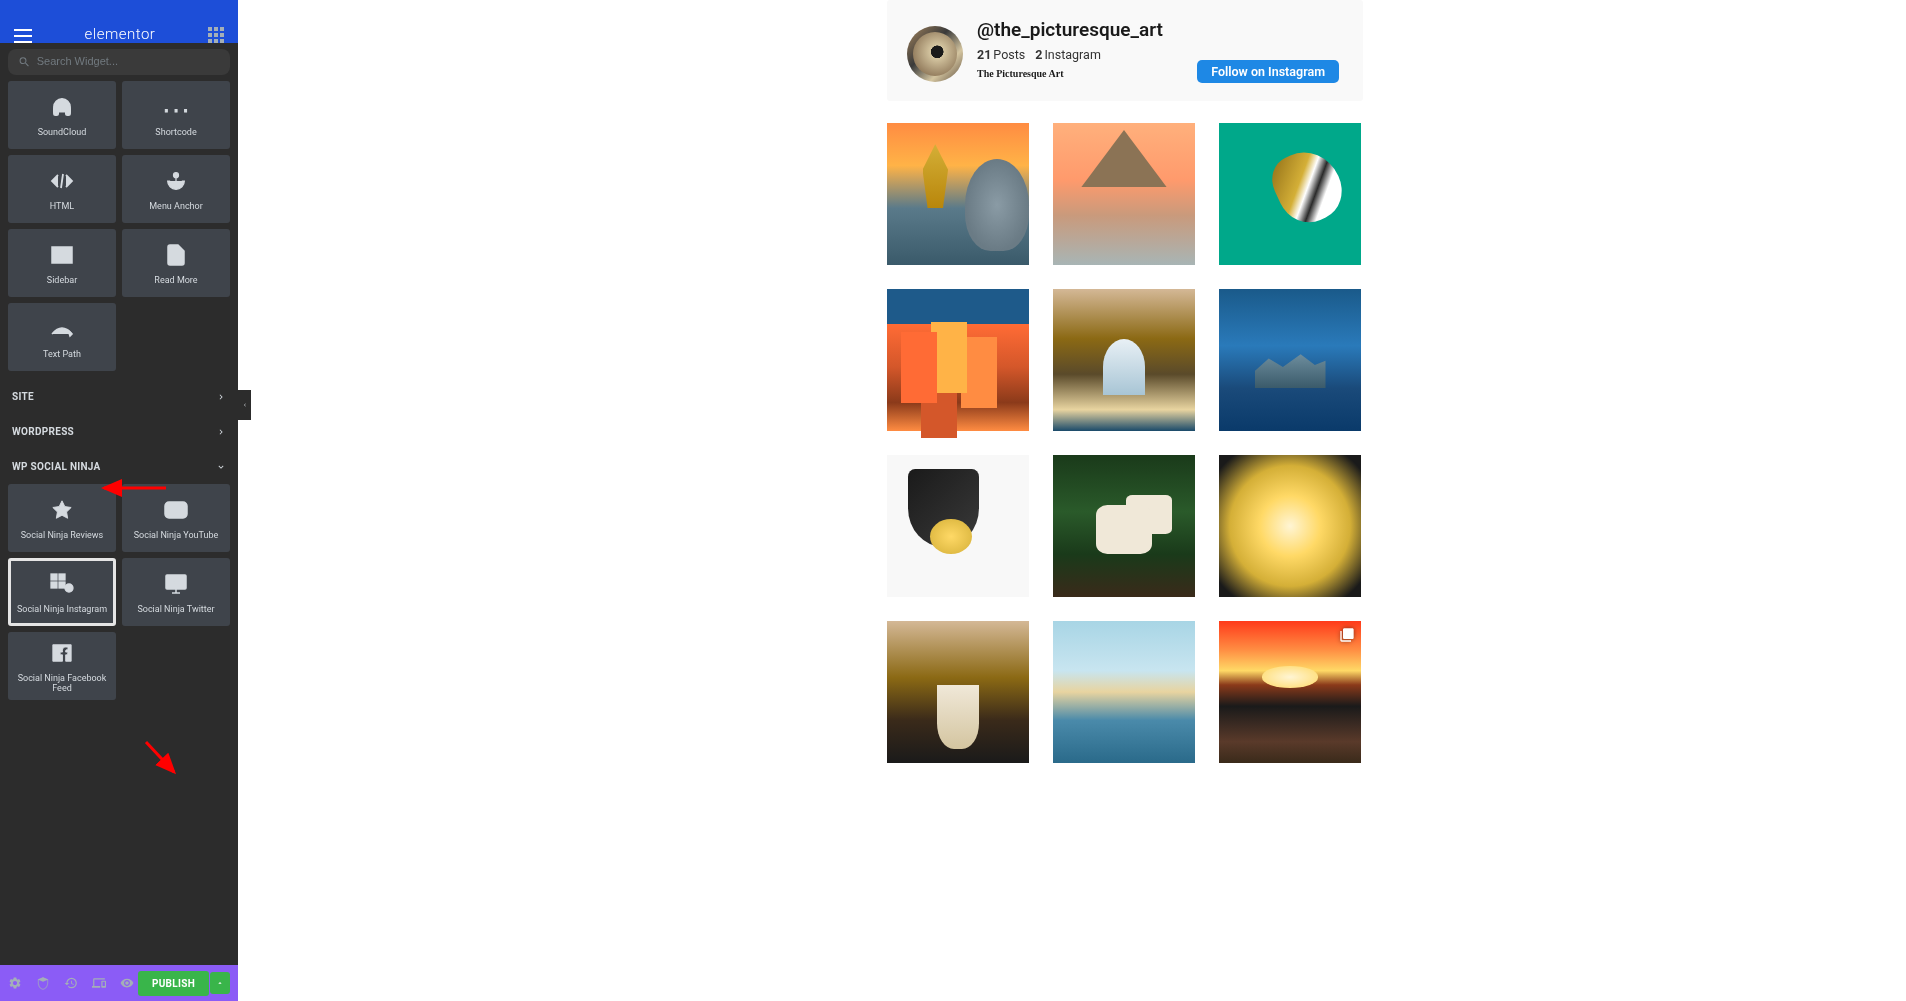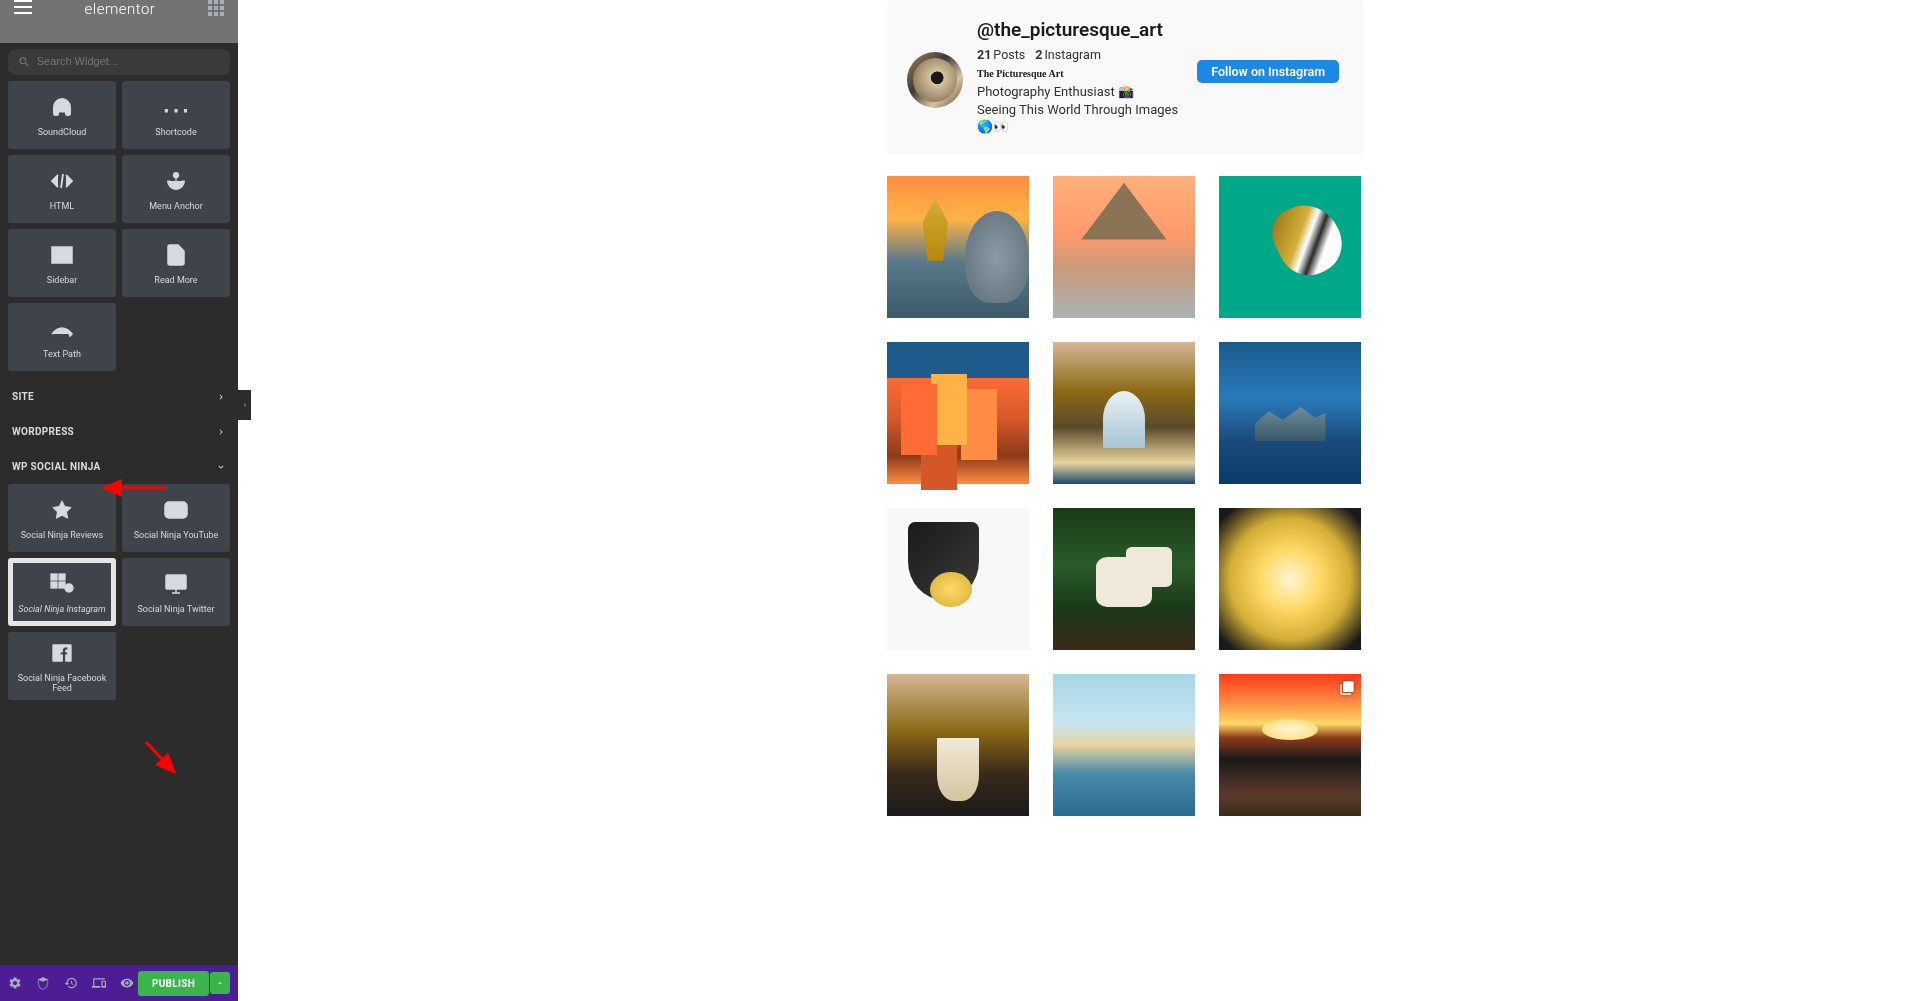--- a/index.html
+++ b/index.html
@@ -1,46 +1,46 @@
 <!DOCTYPE html>
 <html><head>
 <meta charset="utf-8">
 <style>
 * { margin: 0; padding: 0; box-sizing: border-box; }
 body { font-family: -apple-system, BlinkMacSystemFont, "Segoe UI", Roboto, sans-serif; background: #fff; width: 1906px; height: 1001px; overflow: hidden; position: relative; }
 
 
 .sidebar { position: absolute; left: 0; top: 0; width: 238px; height: 100%; background: #2c2c2c; color: #fff; display: flex; flex-direction: column; }
-.sidebar-header { height: 43px; background: #737373; display: flex; align-items: flex-start; justify-content: space-between; padding: 0 14px; }
+.sidebar-header { height: 43px; background: #1d4ed8; display: flex; align-items: flex-end; justify-content: space-between; padding: 0 14px; }
 .hamburger { width: 18px; height: 14px; display: flex; flex-direction: column; justify-content: space-between; cursor: pointer; }
 .hamburger span { height: 2px; background: #fff; }
 .logo { font-size: 15px; font-weight: 300; letter-spacing: 0.5px; color: #fff; }
 .apps-icon { width: 16px; height: 16px; display: grid; grid-template-columns: repeat(3, 1fr); gap: 2px; cursor: pointer; }
 .apps-icon span { background: #a4afb7; }
 
 .search-wrap { padding: 6px 8px; }
 .search-box { background: #3a3a3a; border-radius: 8px; display: flex; align-items: flex-start; padding: 6px 10px; }
 .search-box svg { width: 14px; height: 14px; fill: #71797f; margin-right: 6px; }
 .search-box input { background: transparent; border: none; outline: none; color: #a4afb7; font-size: 11px; width: 100%; }
 .search-box input::placeholder { color: #71797f; }
 
 .sidebar-scroll { flex: 1; overflow-y: auto; padding: 0 8px; }
 
 .widget-grid { display: grid; grid-template-columns: 1fr 1fr; gap: 6px; margin-bottom: 8px; }
 .widget-card { background: #3f444b; border-radius: 3px; height: 68px; display: flex; flex-direction: column; align-items: center; justify-content: center; cursor: pointer; }
 .widget-card .wicon { width: 28px; height: 28px; display: flex; align-items: center; justify-content: center; }
 .widget-card .wicon svg { fill: #d5dadf; stroke: #d5dadf; }
 .widget-card .label { font-size: 9px; color: #d5dadf; margin-top: 6px; text-align: center; padding: 0 4px; }
-.widget-card.highlighted { border: 5px solid #e5e5e5; font-style: italic; }
+.widget-card.highlighted { border: 3px solid #e5e5e5; }
 
 .category { display: flex; align-items: center; justify-content: space-between; padding: 12px 4px; cursor: pointer; }
 .category .clabel { font-size: 10px; font-weight: 700; color: #d5dadf; letter-spacing: 0.3px; }
 .category svg { width: 10px; height: 10px; fill: #d5dadf; }
 
-.sidebar-footer { height: 36px; background: #4c1d95; display: flex; align-items: center; padding: 0 8px; }
+.sidebar-footer { height: 36px; background: #8b5cf6; display: flex; align-items: center; padding: 0 8px; }
 .footer-icons { display: flex; gap: 14px; align-items: center; }
 .footer-icons svg { width: 14px; height: 14px; fill: #a4afb7; cursor: pointer; }
 .publish-btn { margin-left: auto; background: #39b54a; color: #fff; font-size: 10px; font-weight: 700; padding: 7px 14px; border-radius: 3px; cursor: pointer; letter-spacing: 0.3px; }
 .publish-caret { background: #39b54a; margin-left: 1px; padding: 7px 6px; border-radius: 3px; cursor: pointer; display: flex; align-items: center; }
 .publish-caret svg { width: 8px; height: 8px; fill: #fff; }
 
 .panel-toggle { position: absolute; left: 238px; top: 390px; width: 13px; height: 30px; background: #2c2c2c; display: flex; align-items: center; justify-content: center; cursor: pointer; }
 .panel-toggle svg { width: 6px; height: 10px; fill: #d5dadf; }
 
 
@@ -333,25 +333,20 @@
 <div class="content">
   <div class="insta-wrap">
     <div class="profile-header">
       <div class="avatar"></div>
       <div class="profile-info">
         <div class="handle">@the_picturesque_art</div>
         <div class="stats">
           <b>21</b><span>Posts</span><span class="sep"></span><b>2</b><span>Instagram</span>
         </div>
         <div class="display-name">The Picturesque Art</div>
-        <div class="bio">
-          <div>Photography Enthusiast 📸</div>
-          <div>Seeing This World Through Images</div>
-          <div>🌎👀</div>
-        </div>
       </div>
       <div class="follow-btn">Follow on Instagram</div>
     </div>
 
     <div class="feed-grid">
       <div class="feed-item thumb1"></div>
       <div class="feed-item thumb2"></div>
       <div class="feed-item thumb3"></div>
       <div class="feed-item thumb4"></div>
       <div class="feed-item thumb5"></div>

